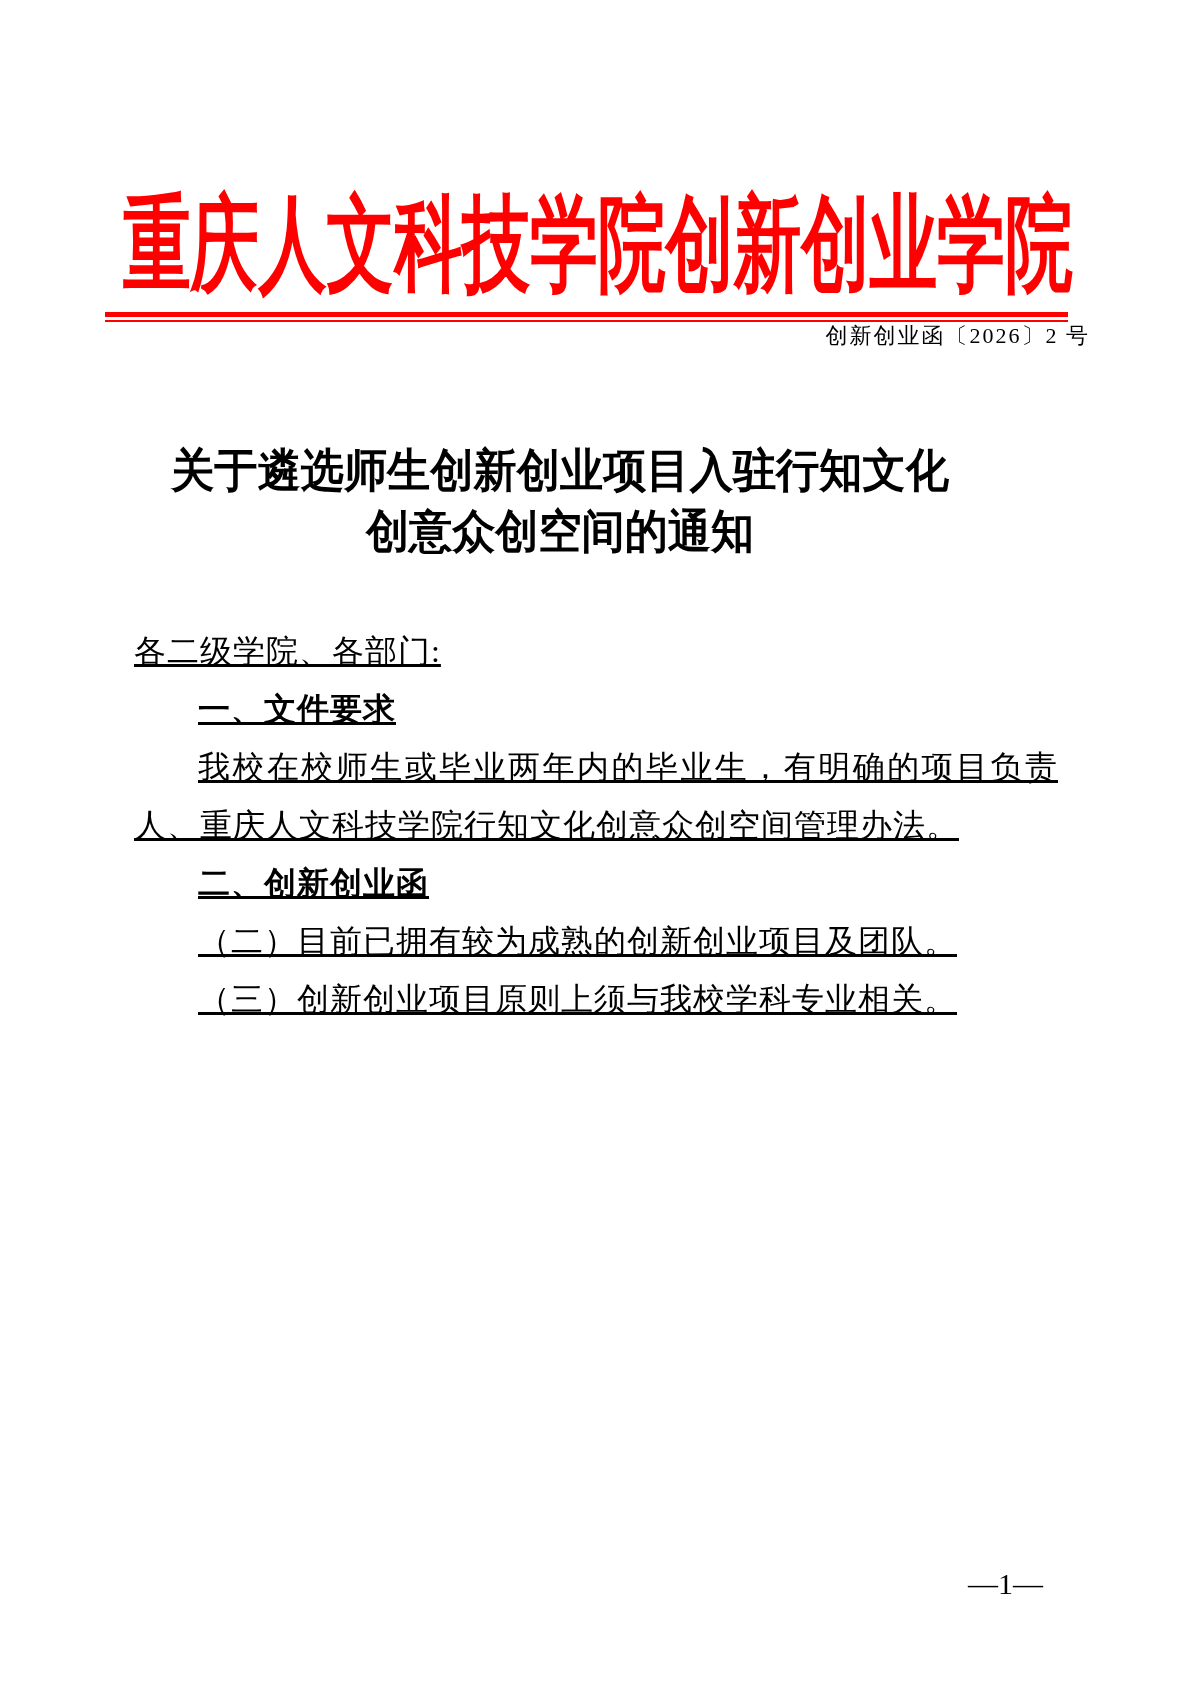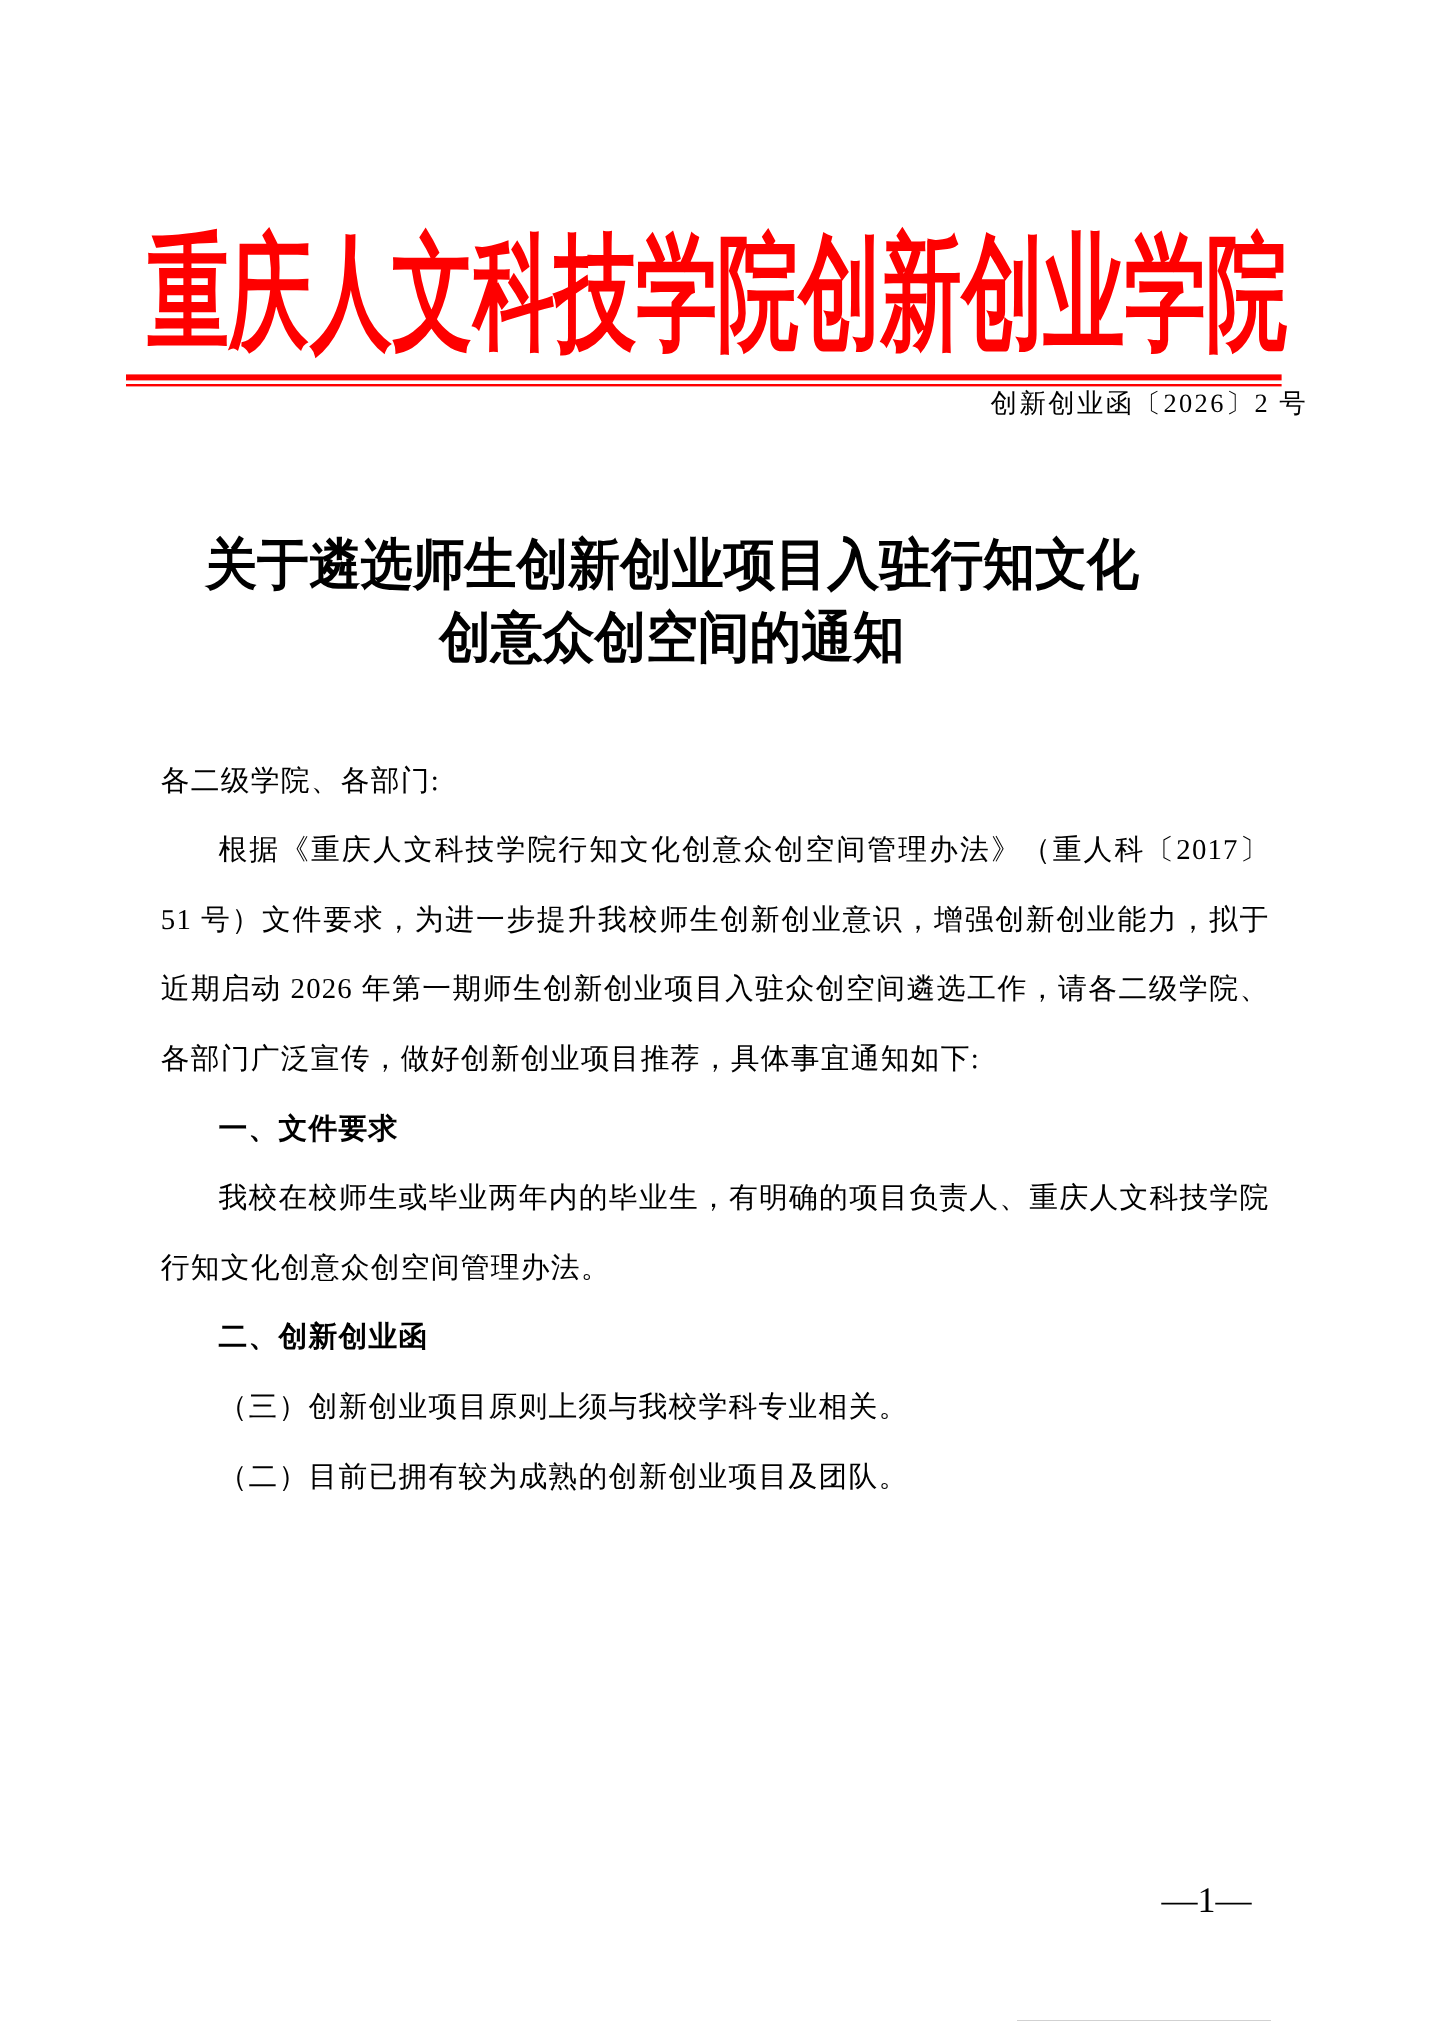--- a/index.html
+++ b/index.html
@@ -72,25 +72,26 @@
     fill: #000000;
     font-size: 46px;
   }
 
   
   .body-col {
     position: absolute;
     top: 622px;
     left: 134px;
     width: 924px;
-    font-size: 24px;
+    font-size: 32px;
     line-height: 58px;
     text-align: justify;
     text-justify: inter-ideograph;
     letter-spacing: 1px;
+    text-decoration: underline;
   }
   .body-col p {
     margin: 0;
     padding: 0;
   }
   .para-indent { text-indent: 2em; }
   .section-heading {
     text-indent: 2em;
     font-family: "Liberation Sans", "DejaVu Sans", sans-serif;
     font-weight: bold;
@@ -120,23 +121,22 @@
 
   <div class="doc-number">创新创业函〔2026〕2 号</div>
 
   <svg class="title-svg" viewBox="0 0 1191 130">
     <text x="560" y="56" text-anchor="middle" textLength="778" lengthAdjust="spacingAndGlyphs">关于遴选师生创新创业项目入驻行知文化</text>
     <text x="560" y="117" text-anchor="middle" textLength="388" lengthAdjust="spacingAndGlyphs">创意众创空间的通知</text>
   </svg>
 
   <div class="body-col">
     <p>各二级学院、各部门:</p>
-    <p class="para-indent">根据《重庆人文科技学院行知文化创意众创空间管理办法》（重人科〔2017〕51 号）文件要求，为进一步提升我校师生创新创业意识，增强创新创业能力，拟于近期启动 2026 年第一期师生创新创业项目入驻众创空间遴选工作，请各二级学院、各部门广泛宣传，做好创新创业项目推荐，具体事宜通知如下:</p>
     <p class="section-heading">一、文件要求</p>
     <p class="para-indent">我校在校师生或毕业两年内的毕业生，有明确的项目负责人、重庆人文科技学院行知文化创意众创空间管理办法。</p>
     <p class="section-heading">二、创新创业函</p>
+    <p class="para-indent">（二）目前已拥有较为成熟的创新创业项目及团队。</p>
     <p class="para-indent">（三）创新创业项目原则上须与我校学科专业相关。</p>
-    <p class="para-indent">（二）目前已拥有较为成熟的创新创业项目及团队。</p>
   </div>
 
   <div class="page-number">—1—</div>
 
 </div>
 
 </body></html>

